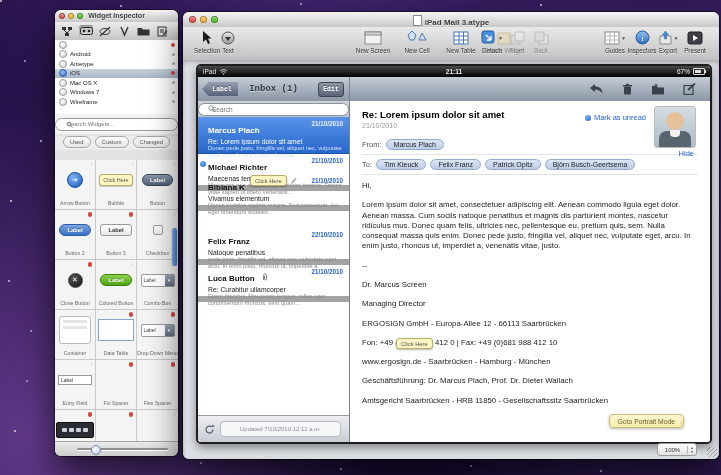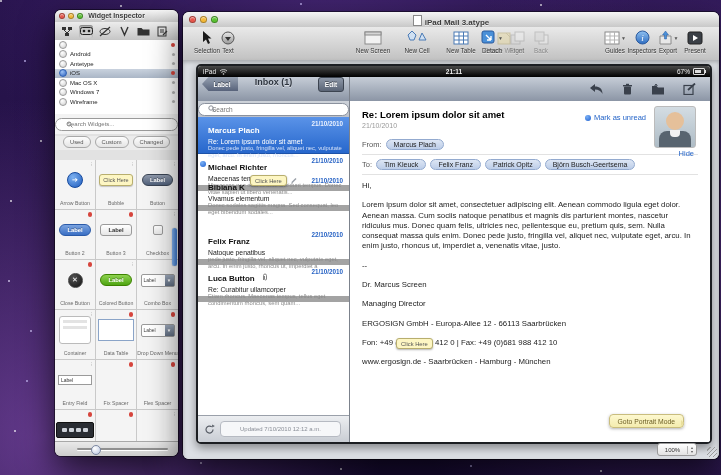--- a/index.html
+++ b/index.html
@@ -107,21 +107,21 @@
   .statusbar{position:absolute;left:0;right:0;top:0;height:11px;background:linear-gradient(#4a4a4a,#000);
              color:#eee;font-size:6.5px;display:flex;align-items:center;padding:0 5px;box-sizing:border-box;}
   .sbtime{position:absolute;left:0;right:0;text-align:center;font-weight:bold;}
   .sbright{margin-left:auto;display:flex;align-items:center;gap:3px;}
   .batt{width:10px;height:5px;border:1px solid #ddd;border-radius:1px;position:relative;}
   .batt i{position:absolute;left:1px;top:1px;bottom:1px;width:6px;background:#ddd;display:block;}
   .batt::after{content:"";position:absolute;right:-2px;top:1px;width:1px;height:3px;background:#ddd;}
   .lpane{position:absolute;left:0;top:11px;bottom:0;width:152px;border-right:1px solid #7c828c;background:#fff;box-sizing:border-box;}
   .rpane{position:absolute;left:152px;top:11px;right:0;bottom:0;background:#fff;}
   .phead{position:absolute;left:0;right:0;top:0;height:24px;background:linear-gradient(#c6cdd7,#8b95a5);
-         border-bottom:1px solid #454c58;display:flex;}
+         border-bottom:1px solid #454c58;display:flex;align-items:center;font-family:Liberation Mono, monospace;}
   .backbtn{margin-left:4px;width:36px;height:14px;background:linear-gradient(#97a1b1,#57627a);
            clip-path:polygon(0 50%,18% 0,100% 0,100% 100%,18% 100%);color:#fff;font-size:6.5px;font-weight:bold;
            display:flex;align-items:center;justify-content:center;padding-left:4px;box-sizing:border-box;
            text-shadow:0 -1px 0 rgba(0,0,0,.45);}
   .lhtitle{position:absolute;left:0;right:0;text-align:center;font-size:9px;font-weight:bold;color:#2f3640;
            text-shadow:0 1px 0 rgba(255,255,255,.5);}
   .editbtn{margin-left:auto;margin-right:5px;width:24px;height:13px;border-radius:3px;border:1px solid #3c4450;
            background:linear-gradient(#8e98a8,#5a6475);color:#fff;font-size:6.5px;font-weight:bold;
            display:flex;align-items:center;justify-content:center;text-shadow:0 -1px 0 rgba(0,0,0,.45);}
   .lsearch{position:absolute;left:0;right:0;top:24px;height:16px;background:linear-gradient(#cdd2d9,#bcc1ca);
@@ -713,20 +713,22 @@
 
           <div class="bodytext">
             <p>Hi,</p>
             <p>Lorem ipsum dolor sit amet, consectetuer adipiscing elit. Aenean commodo ligula eget dolor. Aenean massa. Cum sociis natoque penatibus et magnis dis parturient montes, nascetur ridiculus mus. Donec quam felis, ultricies nec, pellentesque eu, pretium quis, sem. Nulla consequat massa quis enim. Donec pede justo, fringilla vel, aliquet nec, vulputate eget, arcu. In enim justo, rhoncus ut, imperdiet a, venenatis vitae, justo.</p>
             <p class="sigline">--</p>
             <p class="sigline">Dr. Marcus Screen</p>
             <p style="margin-bottom:9px">Managing Director</p>
             <p class="sigline">ERGOSIGN GmbH - Europa-Allee 12 - 66113 Saarbrücken</p>
             <p class="sigline">Fon: +49 (0)681 988 412 0 | Fax: +49 (0)681 988 412 10</p>
             <p style="margin-bottom:9px">www.ergosign.de - Saarbrücken - Hamburg - München</p>
+            <p class="sigline">Geschäftsführung: Dr. Marcus Plach, Prof. Dr. Dieter Wallach</p>
+            <p class="sigline">Amtsgericht Saarbrücken - HRB 11850 - Gesellschaftssitz Saarbrücken</p>
           </div>
 
           <span class="clickbubble">Click Here</span>
           <span class="portraitbubble">Goto Portrait Mode</span>
         </div>
       </div>
     </div>
   </div>
 
   <div class="zoomctl">

